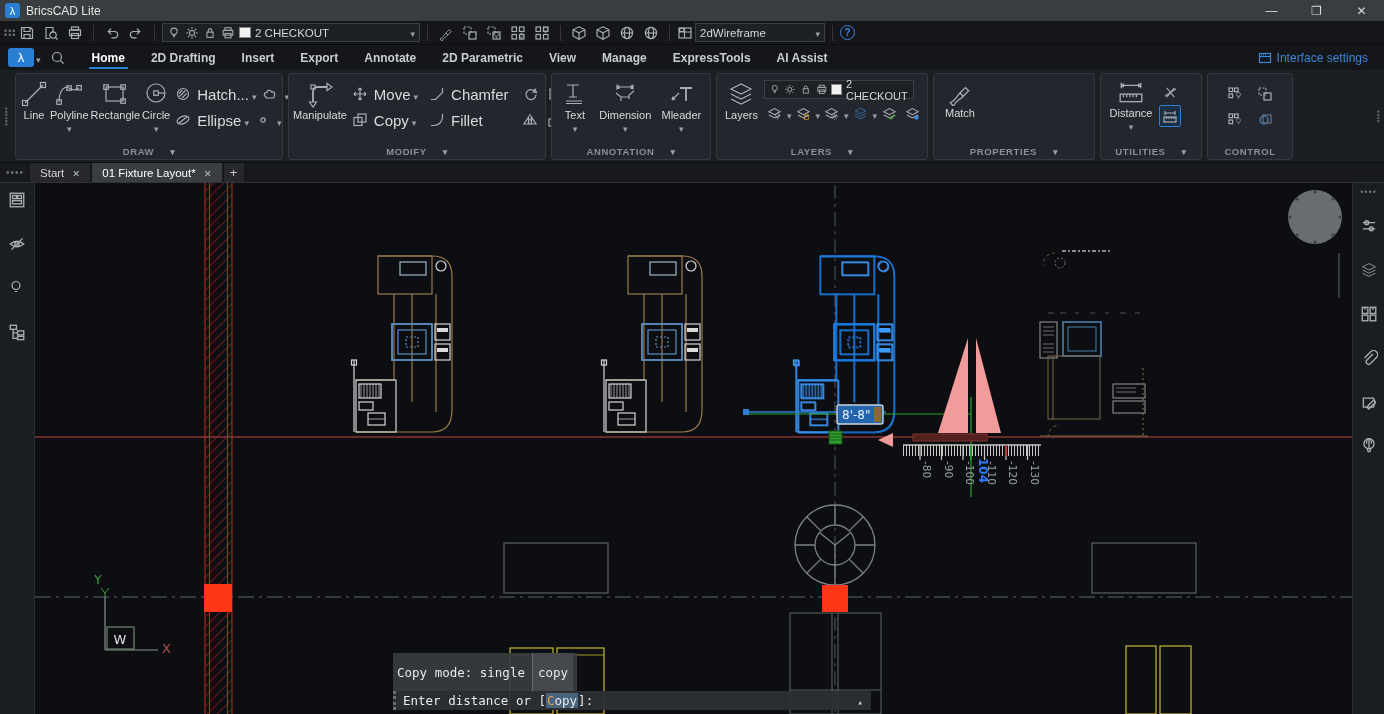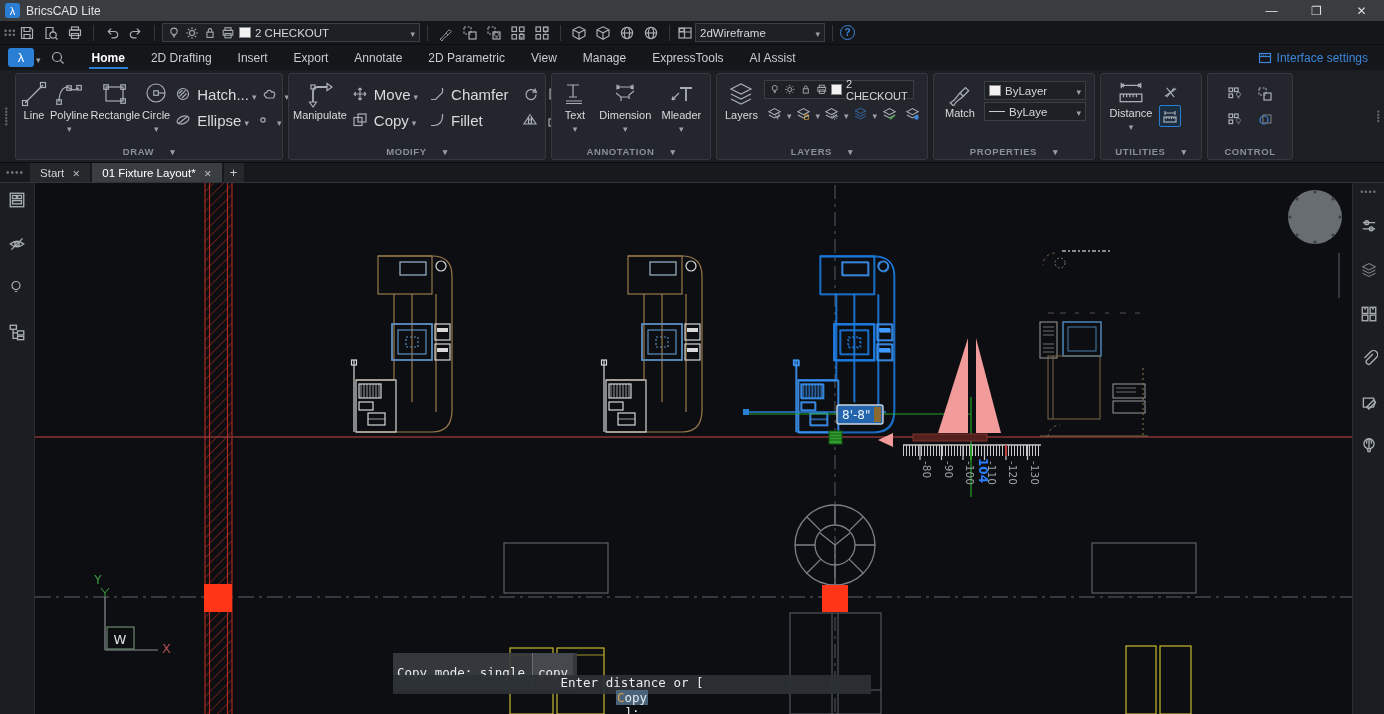--- a/index.html
+++ b/index.html
@@ -28,21 +28,21 @@
   .chev::after { content:"▾"; color:#9aa0a6; font-size:9px; }
   .chevup::after { content:"▴"; color:#c9ced3; font-size:9px; }
   .swatch { width:12px; height:11px; background:#f2f2f2; border:1px solid #888; }
   .help-ic { width:15px; height:15px; border:1.4px solid #3d86d8; border-radius:50%; color:#3d86d8;
     font-size:10px; font-weight:bold; display:flex; align-items:center; justify-content:center; }
 
   
   .tabrow { height:25px; background:#14161a; display:flex; align-items:center; padding:0 8px; }
   .appbtn { width:26px; height:19px; background:#2a7fd4; border-radius:3px; color:#fff; display:flex; align-items:center; justify-content:center; font-size:13px; margin-right:2px; }
   .searchbtn { width:26px; height:20px; display:flex; align-items:center; justify-content:center; margin:0 8px 0 4px; }
-  .rtab { padding:0 13px; height:25px; display:flex; align-items:center; color:#c9ccd1; font-size:12px; position:relative; }
+  .rtab { padding:0 13px; height:25px; display:flex; align-items:center; color:#c9ccd1; font-size:12px; position:relative;font-weight:bold; }
   .rtab.active { color:#fff; font-weight:bold; }
   .rtab.active::after { content:""; position:absolute; left:10px; right:10px; bottom:1px; height:2px; background:#2a7fd4; }
   .tabrow .tb-spacer { flex:1; }
   .ifset { display:flex; align-items:center; gap:5px; color:#3d86d8; font-size:12px; margin-right:8px; }
 
   
   .ribbon { height:93px; background:#1b1e23; display:flex; align-items:stretch; padding:3px 2px 2px 2px; gap:5px; border-bottom:1px solid #0c0d10; }
   .rgrip { width:8px; display:flex; align-items:center; justify-content:center; color:#5c6166; font-size:9px; line-height:4px; letter-spacing:0; writing-mode:vertical-rl; }
   .panel { background:#23262c; border:1px solid #35383e; border-radius:3px; position:relative; display:flex; flex-direction:column; }
   .pbody { flex:1; display:flex; align-items:flex-start; padding:4px 4px 0 4px; gap:2px; }
@@ -70,22 +70,22 @@
   .railgrip { color:#6f747a; font-size:9px; letter-spacing:1px; height:8px; }
   .railbtn { width:26px; height:26px; display:flex; align-items:center; justify-content:center; border-radius:3px; }
 
   .canvas { position:relative; flex:1; background:#0c0e11; overflow:hidden; }
   .canvas svg.draw { position:absolute; left:0; top:0; }
 
   
   .cmdhist { position:absolute; left:358px; top:470px; height:38px; display:flex; align-items:center;
     background:rgba(56,60,64,.92); color:#e8eaec; font-family:"DejaVu Sans Mono", monospace; font-size:12.5px; padding:0 4px; }
   .cmdhist .optbox { margin-left:7px; padding:0 5px; border-left:1px solid #6a6e73; background:#45494e; height:100%; display:flex; align-items:center; }
-  .cmdline { position:absolute; left:358px; top:492px; width:478px; height:19px; background:rgba(44,48,53,.95);
-    display:flex; align-items:center; font-family:"DejaVu Sans Mono", monospace; font-size:12.5px; color:#e8eaec;flex-direction:column; }
+  .cmdline { position:absolute; left:358px; top:508px; width:478px; height:19px; background:rgba(44,48,53,.95);
+    display:flex; align-items:center; font-family:"DejaVu Sans Mono", monospace; font-size:12.5px; color:#e8eaec; }
   .cmdline .grip { width:5px; height:100%; border-left:3px dotted #6a6e73; margin-right:5px; }
   .cmdline .opt { background:#49637a; padding:0 1px; }
   .cmdline .optC { color:#e0a14a; }
   .cmdline .uparr { margin-left:auto; margin-right:8px; }
 
   text { font-family:"DejaVu Sans", sans-serif; }
 </style>
 </head>
 <body>
 
@@ -749,32 +749,20 @@
 
 
     <div class="panel" style="width:162px">
       <div class="pbody">
         <div class="bigbtn" style="width:44px">
             <svg class="ic" width="26" height="26">
               <use href="#i-match"></use>
             </svg>
             <span class="lbl">Match</span>
           </div>
-        <div class="srow-stack" style="flex:1;padding-top:3px">
-          <div class="combo" style="width:102px">
-            <span class="swatch"></span>
-            <span>ByLayer</span>
-            <span class="chev"></span>
-          </div>
-          <div class="combo" style="width:102px">
-            <span style="width:16px;border-top:1.5px solid #c9ccd1"></span>
-            <span>ByLaye</span>
-            <span class="chev"></span>
-          </div>
-        </div>
       </div>
       <div class="pfoot">
           <span>PROPERTIES</span>
           <span class="chev"></span>
         </div>
     </div>
 
     <div class="panel" style="width:102px">
       <div class="pbody">
         <div class="bigbtn" style="width:52px">

